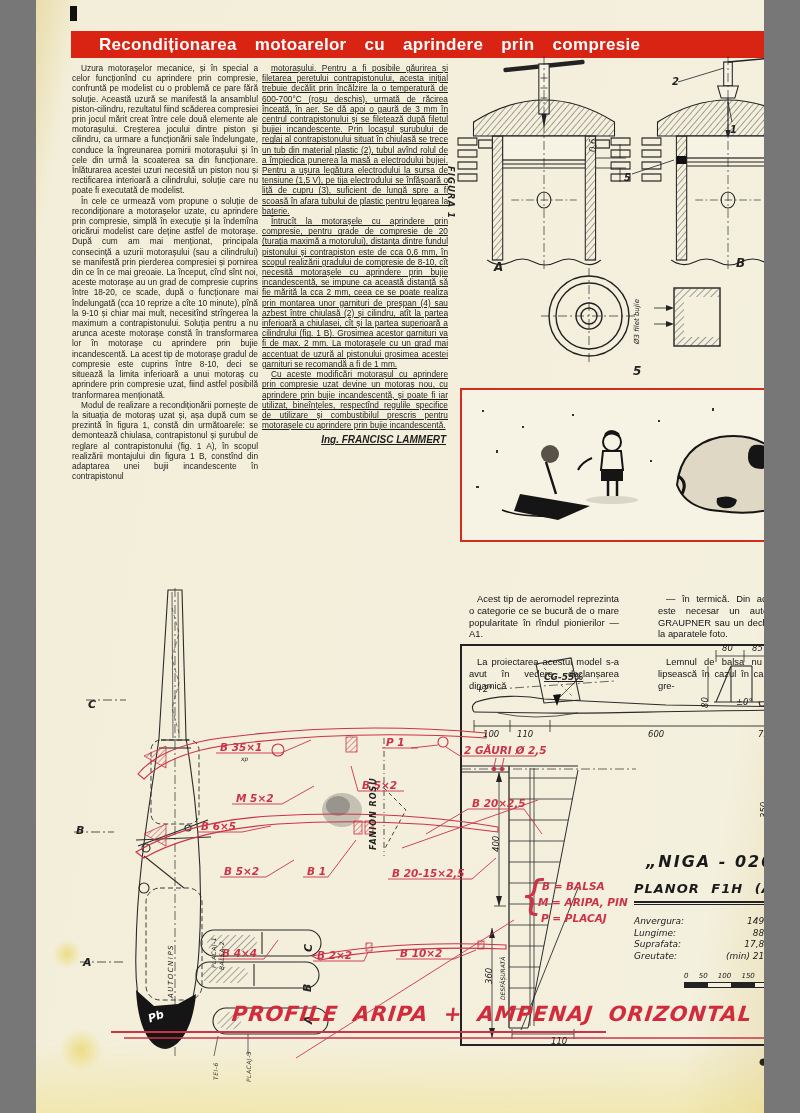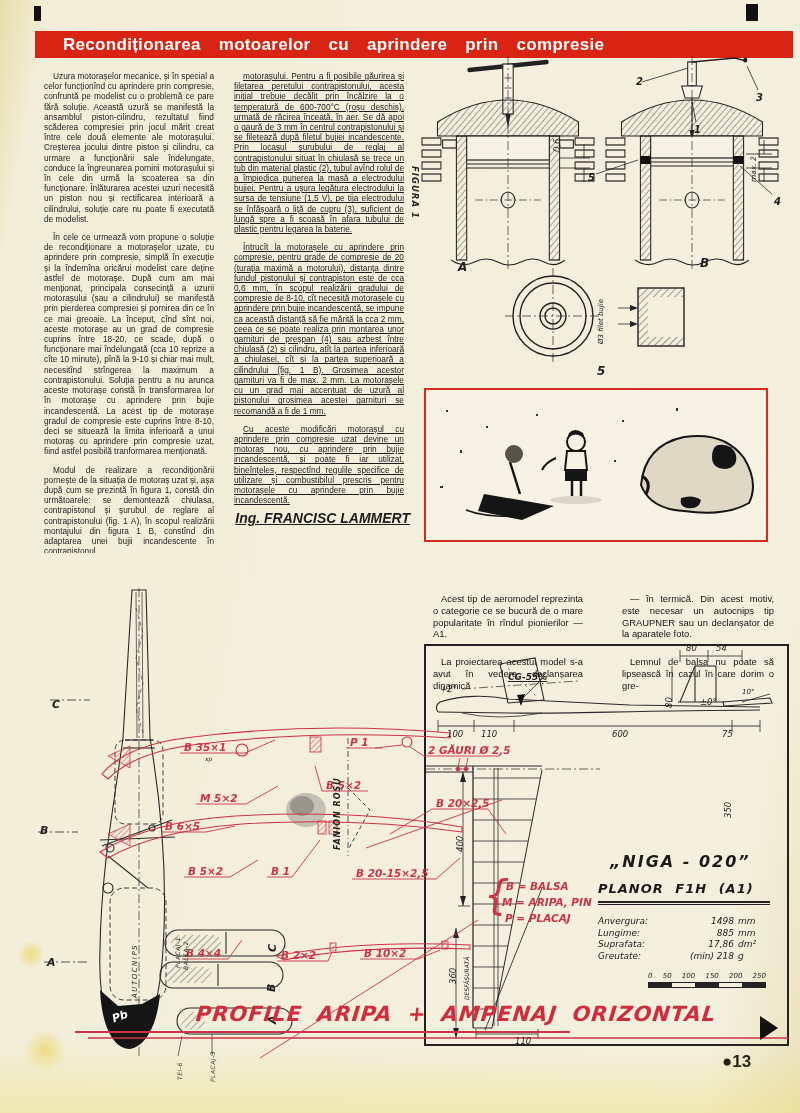--- a/index.html
+++ b/index.html
@@ -1,28 +1,28 @@
 <!DOCTYPE html>
 <html><head>
 <meta charset="utf-8">
 <style>
   html,body{margin:0;padding:0;background:#777;}
-  .page{position:relative;width:800px;height:1113px;margin:0 auto;overflow:hidden;
+  .page{position:relative;width:728px;height:1113px;margin:0 auto;overflow:hidden;
     background:linear-gradient(100deg,#e9ddaa 0%,#f3eed9 5%,#f4f0de 90%,#ebe2bd 100%);
     font-family:"Liberation Sans",sans-serif;color:#1d1d1d;}
   .page::after{content:"";position:absolute;left:0;bottom:0;width:100%;height:70px;pointer-events:none;
     background:linear-gradient(180deg,rgba(240,222,96,0),rgba(236,218,96,.35));}
   .banner{position:absolute;background:#da2413;color:#fff;font-weight:bold;display:flex;align-items:center;white-space:nowrap;}
   #banner1{left:35px;top:31px;width:730px;height:27px;font-size:17px;word-spacing:13px;letter-spacing:.3px;padding-left:28px;}
   #banner2{left:35px;top:556px;width:382px;height:25px;font-size:16px;word-spacing:9px;padding-left:46px;}
   .col{position:absolute;width:186px;font-size:8.3px;line-height:10.2px;text-align:justify;overflow:hidden;}
-  .col p{margin:8px;text-indent:9px;}
+  .col p{margin:0;text-indent:9px;}
   #col1{left:36px;top:63px;height:490px;}
   #col2{left:226px;top:63px;height:490px;text-decoration:underline;}
-  .author{margin-top:5px;text-align:right;font-style:italic;font-weight:bold;font-size:14px;padding-right:2px;}
+  .author{margin-top:5px;text-align:right;font-style:italic;font-weight:bold;font-size:10px;padding-right:2px;}
   .introcol{position:absolute;font-size:9.4px;line-height:11.8px;text-align:justify;color:#141414;}
   .introcol p{margin:16px;text-indent:8px;}
   #intro1{left:417px;top:577px;width:182px;}
   #intro2{left:606px;top:577px;width:184px;}
   .rlabel{position:absolute;color:#cc3347;font-family:"DejaVu Sans",sans-serif;font-style:italic;font-weight:bold;font-size:10.5px;white-space:nowrap;}
   .blabel{position:absolute;color:#222;font-family:"DejaVu Sans",sans-serif;font-style:italic;font-weight:bold;font-size:10px;white-space:nowrap;}
   .dimnum{position:absolute;color:#222;font-family:"DejaVu Sans",sans-serif;font-style:italic;font-size:8.5px;white-space:nowrap;}
   .tinyv{font-size:6px;font-weight:normal;letter-spacing:.5px;}
   .v{transform:rotate(-90deg);transform-origin:0 0;}
   .v90{transform:rotate(90deg);transform-origin:0 0;}
@@ -439,21 +439,21 @@
 
   <span class="blabel" style="left:508px;top:672px;text-decoration:underline;font-size:9px">CG-55%</span>
   <span class="dimnum" style="left:440px;top:684px">+2°</span>
   <span class="dimnum" style="left:700px;top:697px">±0°</span>
   <span class="dimnum" style="left:742px;top:688px;font-size:7px">10°</span>
   <span class="dimnum" style="left:447px;top:729px">100</span>
   <span class="dimnum" style="left:481px;top:729px">110</span>
   <span class="dimnum" style="left:612px;top:729px">600</span>
   <span class="dimnum" style="left:722px;top:729px">75</span>
   <span class="dimnum" style="left:686px;top:643px">80</span>
-  <span class="dimnum" style="left:716px;top:643px">54</span>
+  <span class="dimnum" style="left:716px;top:643px">85</span>
   <span class="dimnum v" style="left:664px;top:708px">80</span>
   <span class="dimnum v" style="left:723px;top:818px">350</span>
   <span class="dimnum v" style="left:455px;top:852px">400</span>
   <span class="dimnum v" style="left:448px;top:984px">360</span>
   <span class="dimnum v" style="left:463px;top:1000px;font-size:6px">DESFĂȘURATĂ</span>
   <span class="dimnum" style="left:515px;top:1036px">110</span>
 
   <span class="profile-title">PROFILE ARIPA + AMPENAJ ORIZONTAL</span>
 
   <div class="niga">

